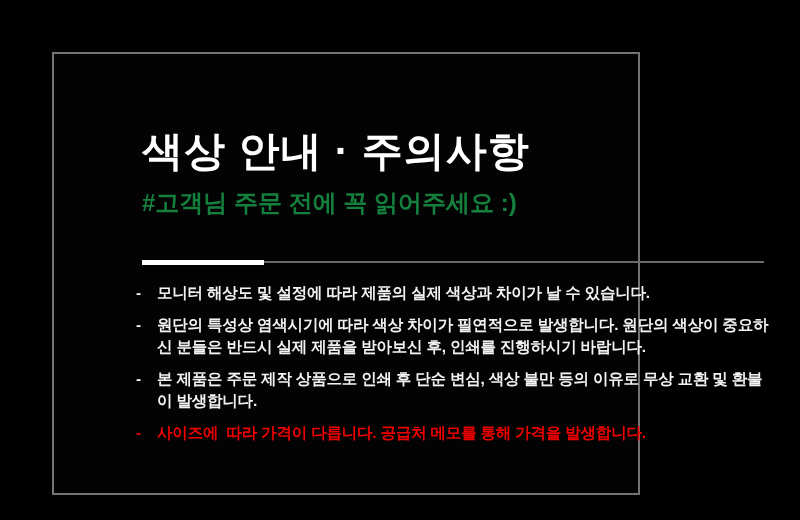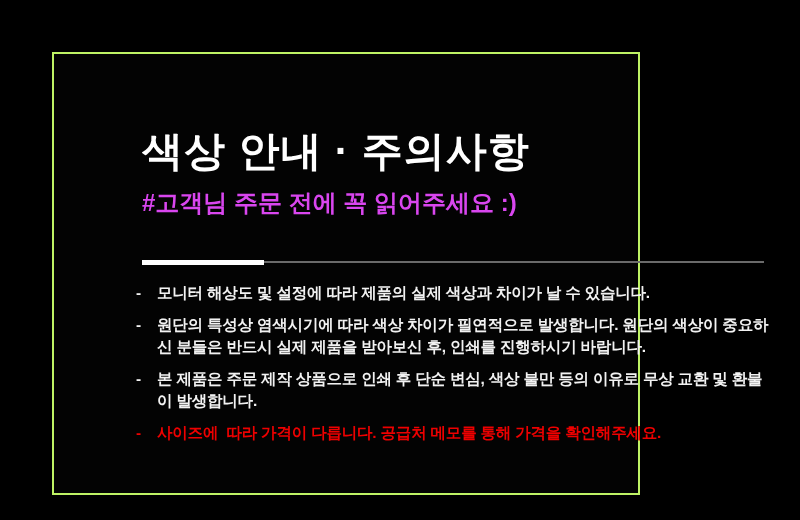--- a/index.html
+++ b/index.html
@@ -23,21 +23,21 @@
     box-sizing: border-box;
   }
 
   
   .notice-frame {
     position: absolute;
     left: 52px;
     top: 52px;
     width: 588px;
     height: 443px;
-    border: 2px solid #bef264;
+    border: 2px solid #737373;
     box-sizing: border-box;
     background: #030303;
   }
 
   .notice-inner {
     position: absolute;
     left: 88px;
     top: 74px;
     width: 624px;
   }
@@ -46,21 +46,21 @@
     color: #ffffff;
     font-size: 41px;
     font-weight: bold;
     line-height: 1.15;
     letter-spacing: 1px;
     margin: 0;
     white-space: pre;
   }
 
   .notice-subtitle {
-    color: #d946ef;
+    color: #15803d;
     font-size: 24px;
     font-weight: bold;
     line-height: 1.2;
     letter-spacing: 0px;
     margin: 14px 0 0 0;
     white-space: pre;
   }
 
   
   .divider-wrap {
@@ -150,19 +150,19 @@
         <span class="line-text">원단의 특성상 염색시기에 따라 색상 차이가 필연적으로 발생합니다. 원단의 색상이 중요하신 분들은 반드시 실제 제품을 받아보신 후, 인쇄를 진행하시기 바랍니다.</span>
       </p>
 
       <p class="notice-line">
         <span class="bullet">-</span>
         <span class="line-text">본 제품은 주문 제작 상품으로 인쇄 후 단순 변심, 색상 불만 등의 이유로 무상 교환 및 환불이 발생합니다.</span>
       </p>
 
       <p class="notice-line accent-red">
         <span class="bullet">-</span>
-        <span class="line-text">사이즈에  따라 가격이 다릅니다. 공급처 메모를 통해 가격을 확인해주세요.</span>
+        <span class="line-text">사이즈에  따라 가격이 다릅니다. 공급처 메모를 통해 가격을 발생합니다.</span>
       </p>
 
     </div>
 
   </div>
 </div>
 
 </body></html>

